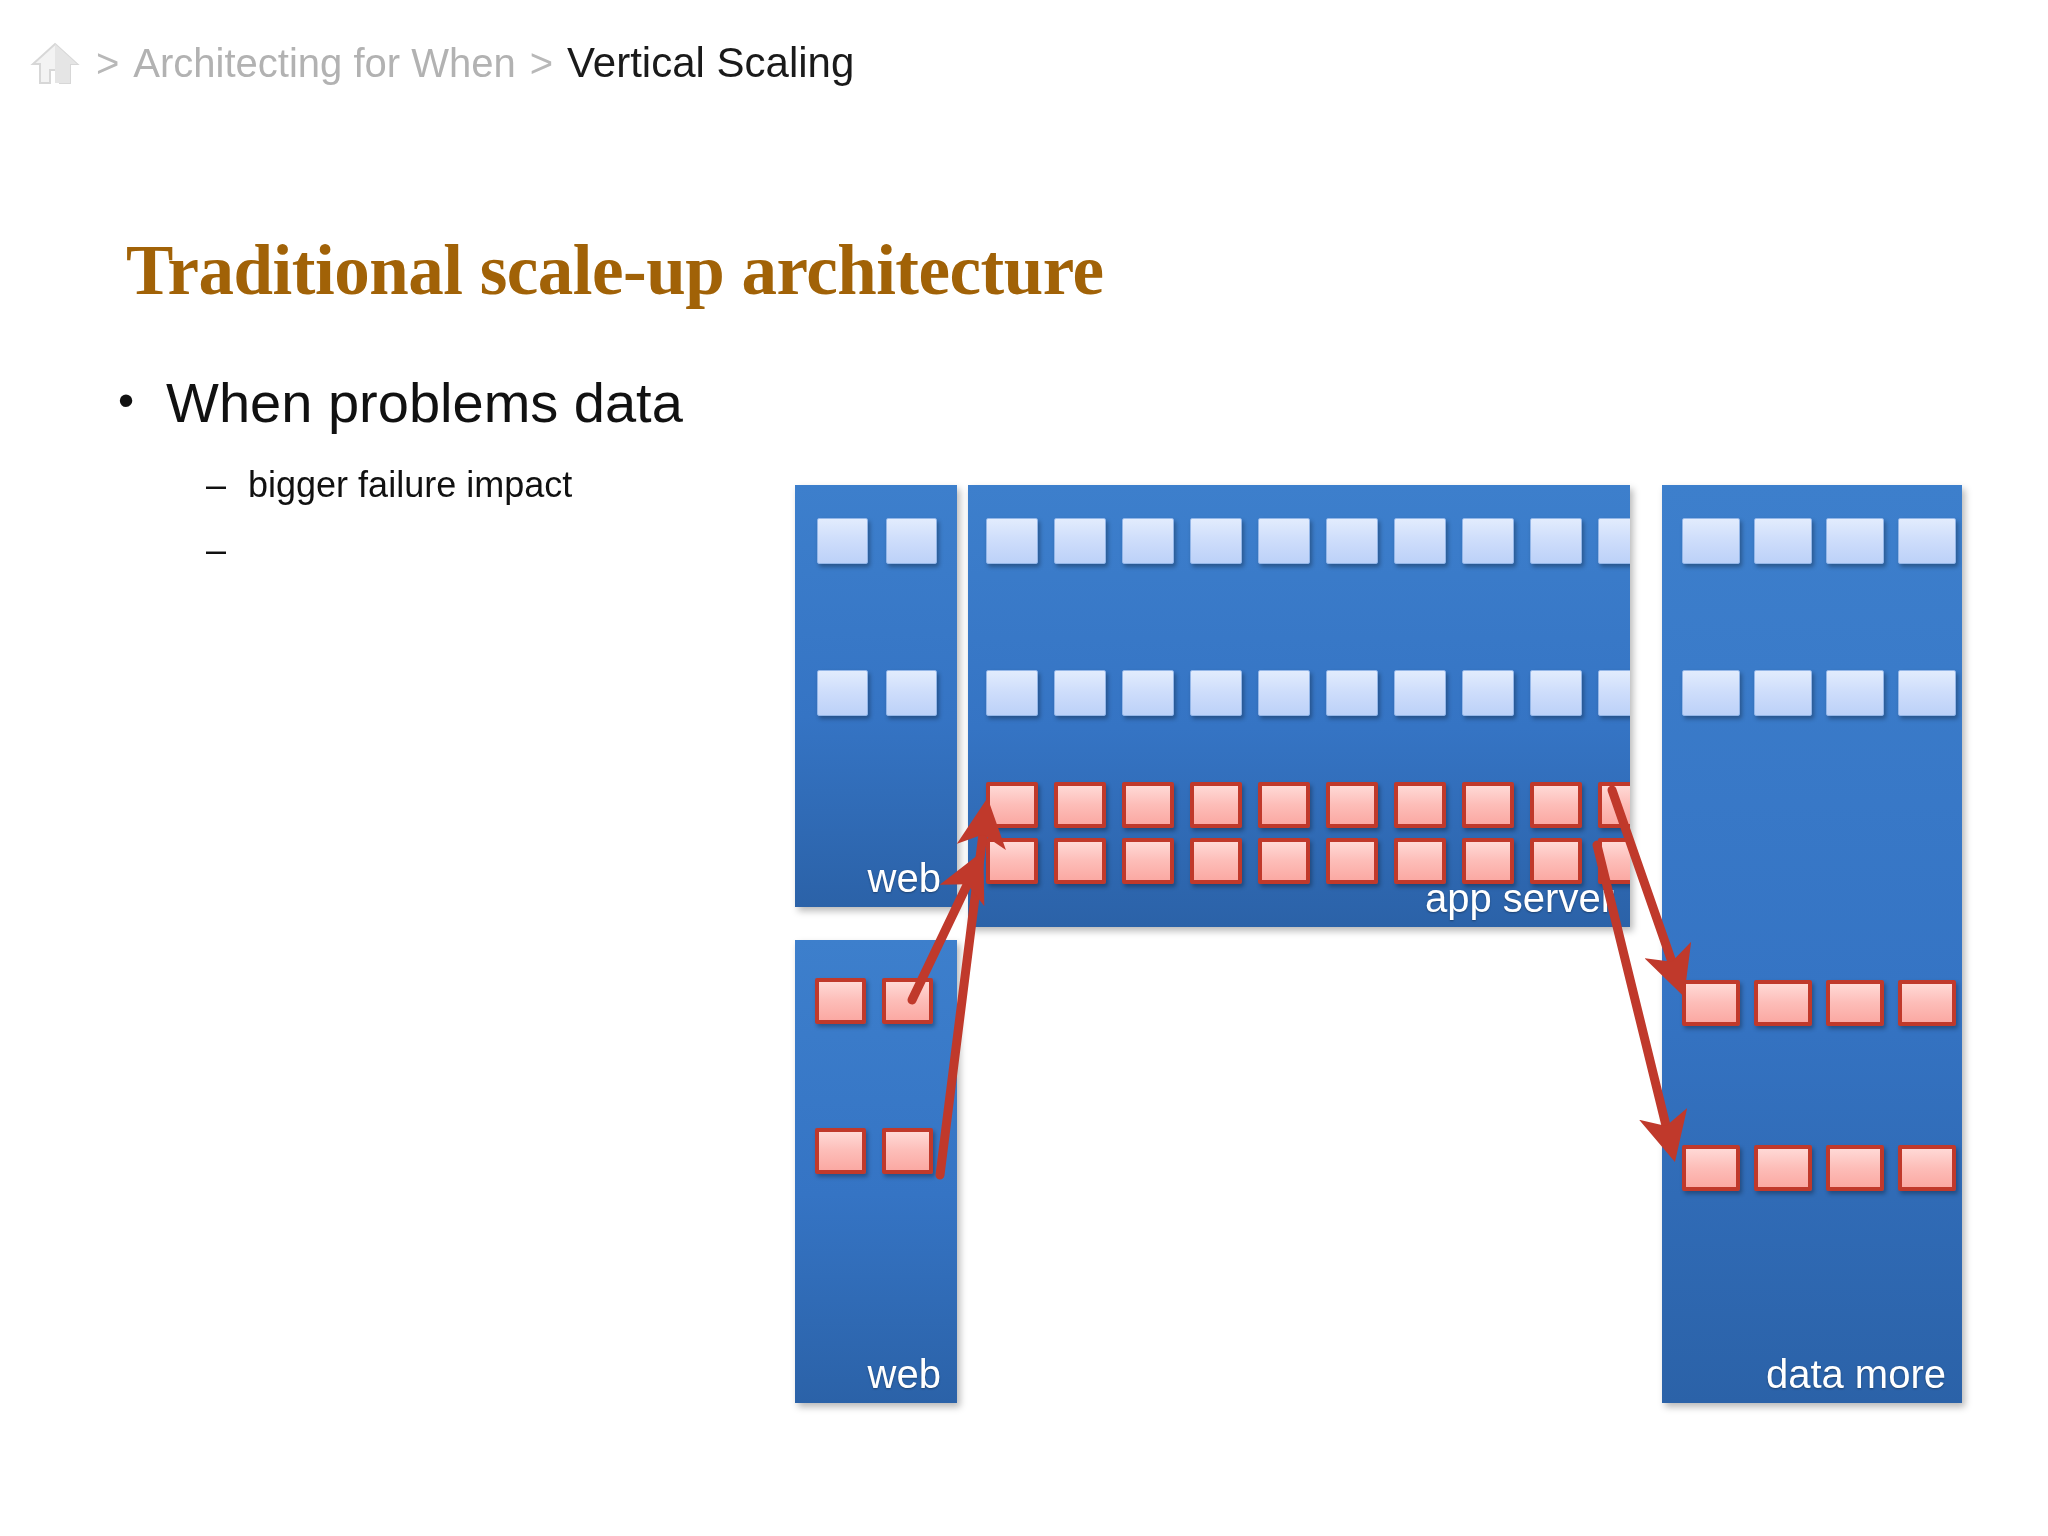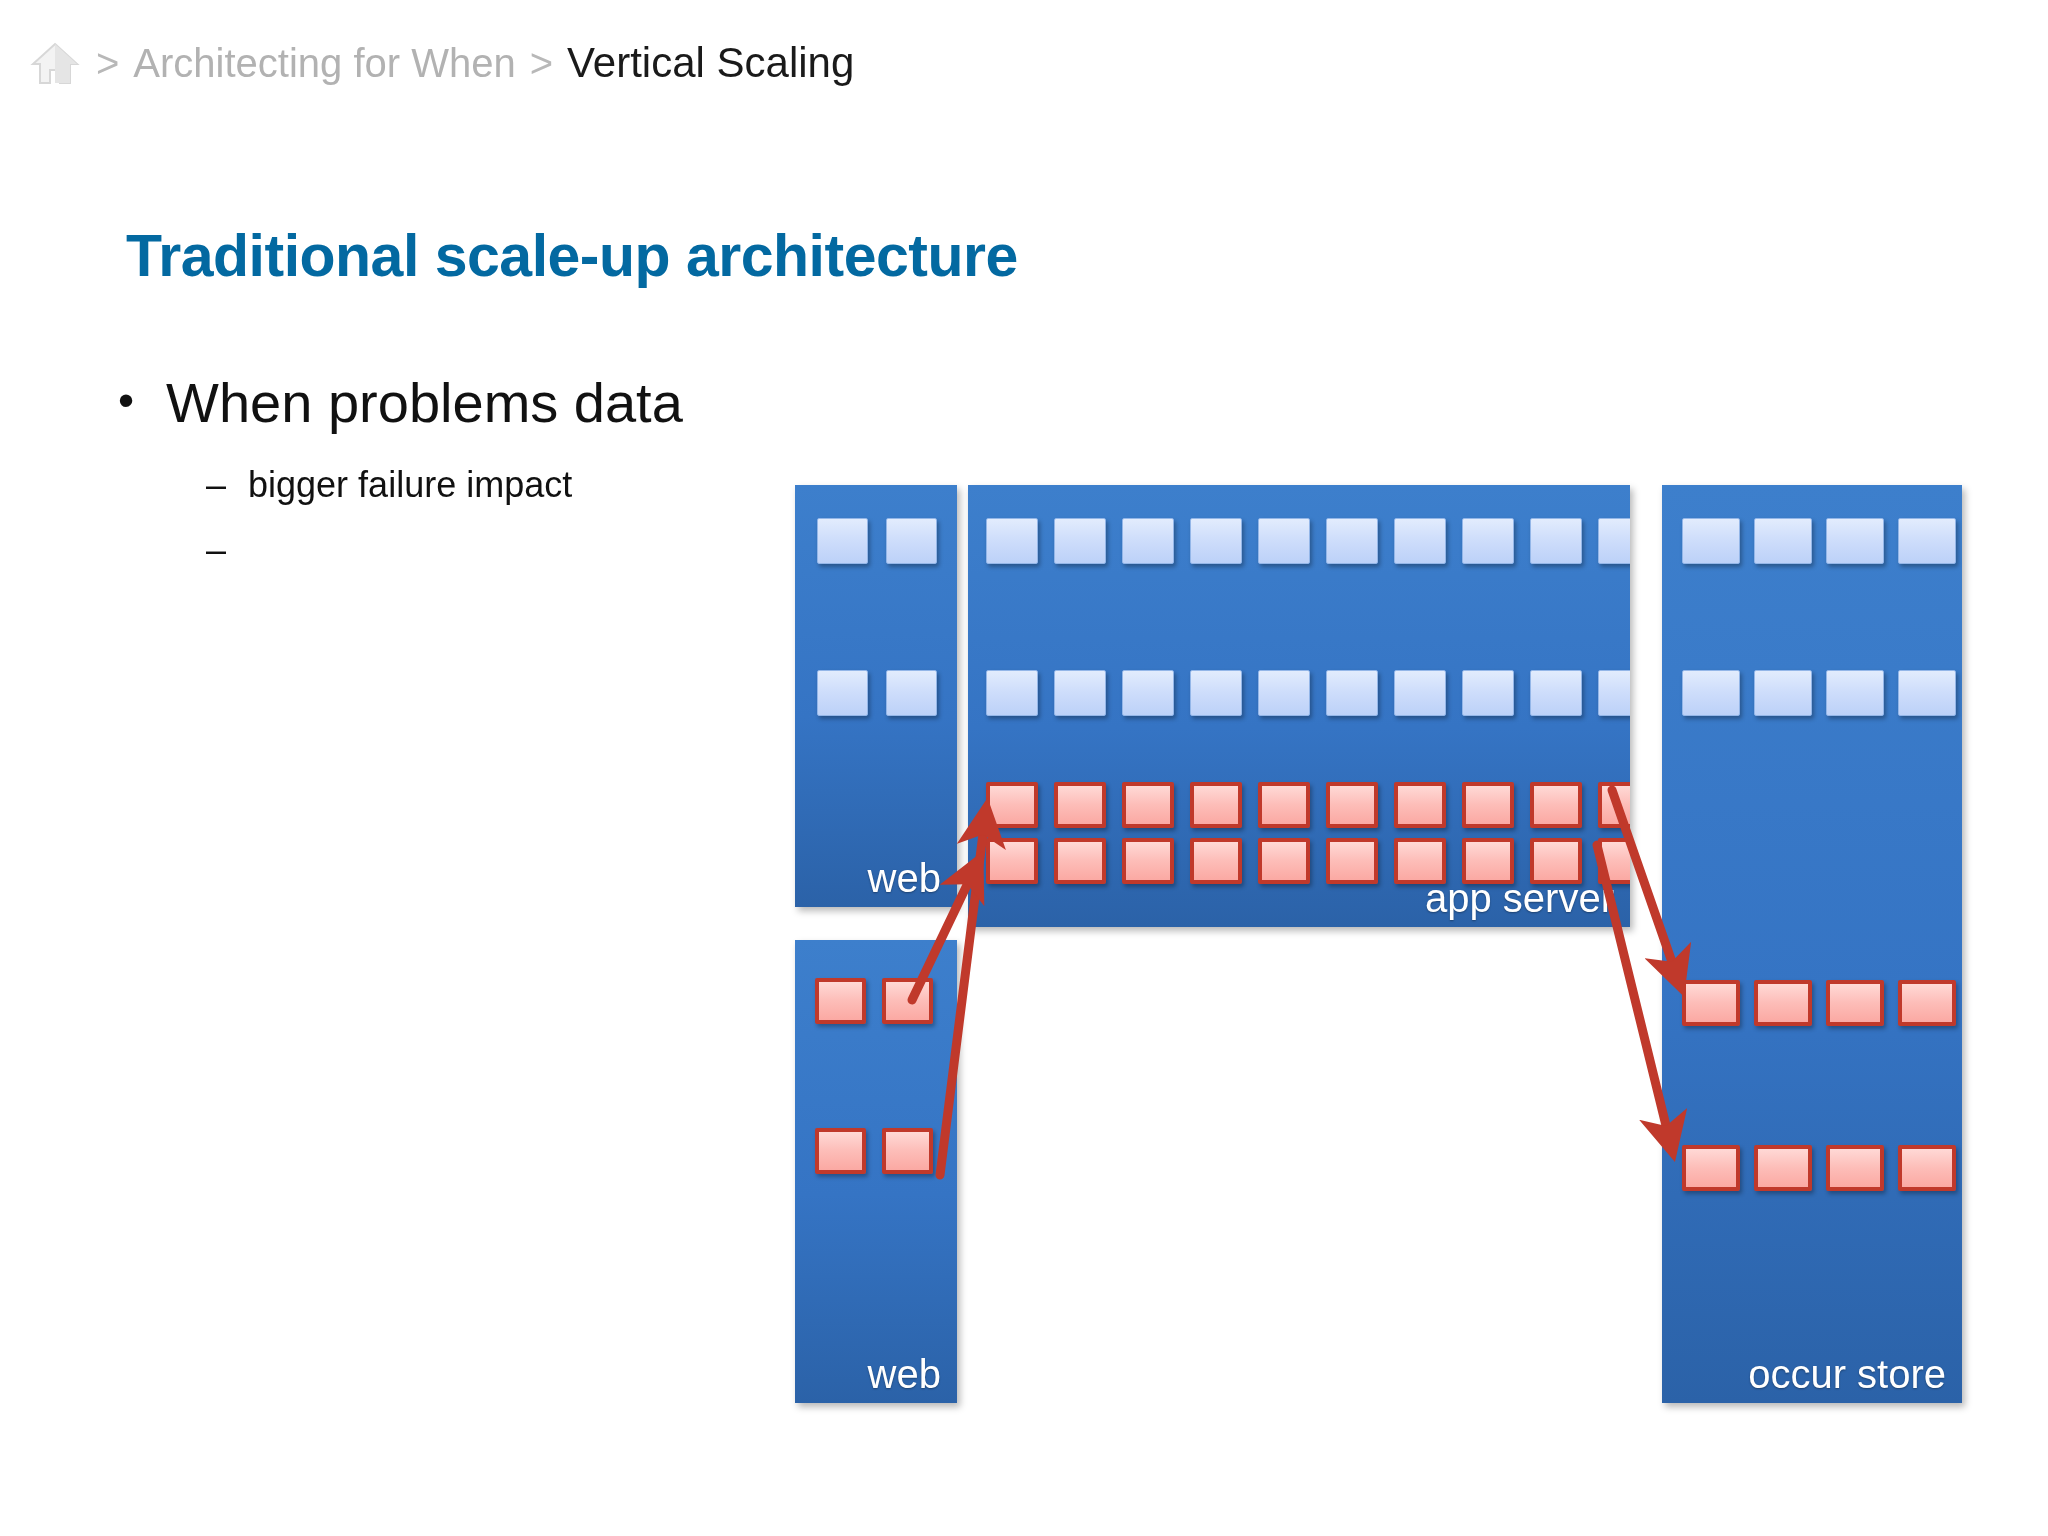--- a/index.html
+++ b/index.html
@@ -33,24 +33,25 @@
     font-size: 40px; color: #b2b2b2; line-height: 1; white-space: nowrap;
   }
   .crumb-current {
     font-size: 42px; color: #1a1a1a; line-height: 1; white-space: nowrap;
   }
 
   
   #page-title {
     position: absolute;
     left: 126px; top: 182px;
-    font-size: 59px;
-    color: #0369a1;
+    font-size: 71px;
+    color: #a16207;
     letter-spacing: -0.5px;
     white-space: nowrap;
+    font-family: Liberation Serif, serif;
   }
 
   
   #bullets { position: absolute; left: 118px; top: 372px; width: 760px; }
   .bullet-l1 {
     display: flex; align-items: flex-start; gap: 32px;
     font-size: 56px; color: #111111; line-height: 1.1;
   }
   .bullet-l1 .dot { font-size: 46px; line-height: 1.25; }
   .bullet-l2 {
@@ -220,21 +221,21 @@
           <span class="cell pink" style="width: 58px; height: 46px;"></span>
           <span class="cell pink" style="width: 58px; height: 46px;"></span>
           <span class="cell pink" style="width: 58px; height: 46px;"></span>
         </div>
       <div class="row" style="left:20px; top:660px; gap:14px;" id="row-ds-3">
           <span class="cell pink" style="width: 58px; height: 46px;"></span>
           <span class="cell pink" style="width: 58px; height: 46px;"></span>
           <span class="cell pink" style="width: 58px; height: 46px;"></span>
           <span class="cell pink" style="width: 58px; height: 46px;"></span>
         </div>
-      <span class="panel-label">occur store</span>
+      <span class="panel-label">data more</span>
     </div>
 
     <div class="panel" id="panel-web-bottom" style="left:795px; top:940px; width:162px; height:463px;">
       <div class="row" style="left:20px; top:38px; gap:16px;" id="row-wb-0">
           <span class="cell pink" style="width: 51px; height: 46px;"></span>
           <span class="cell pink" style="width: 51px; height: 46px;"></span>
         </div>
       <div class="row" style="left:20px; top:188px; gap:16px;" id="row-wb-1">
           <span class="cell pink" style="width: 51px; height: 46px;"></span>
           <span class="cell pink" style="width: 51px; height: 46px;"></span>

